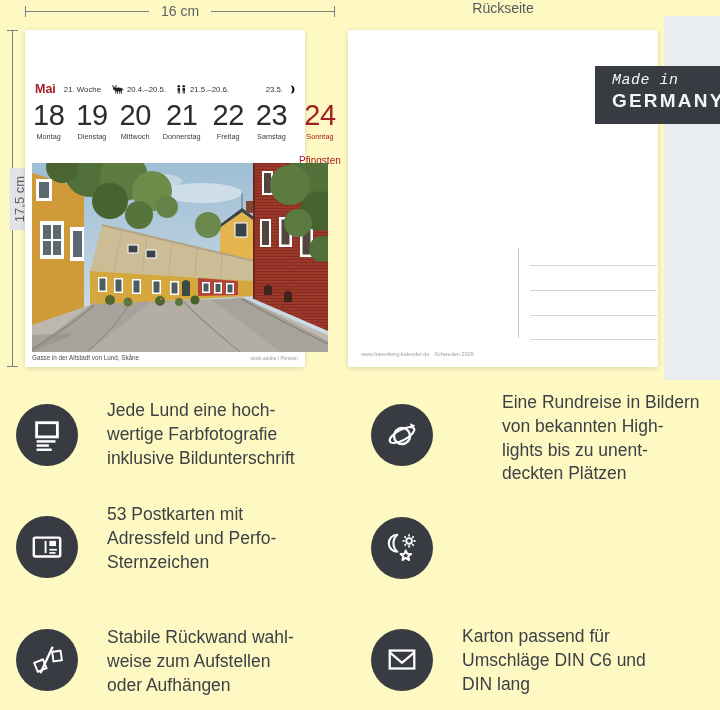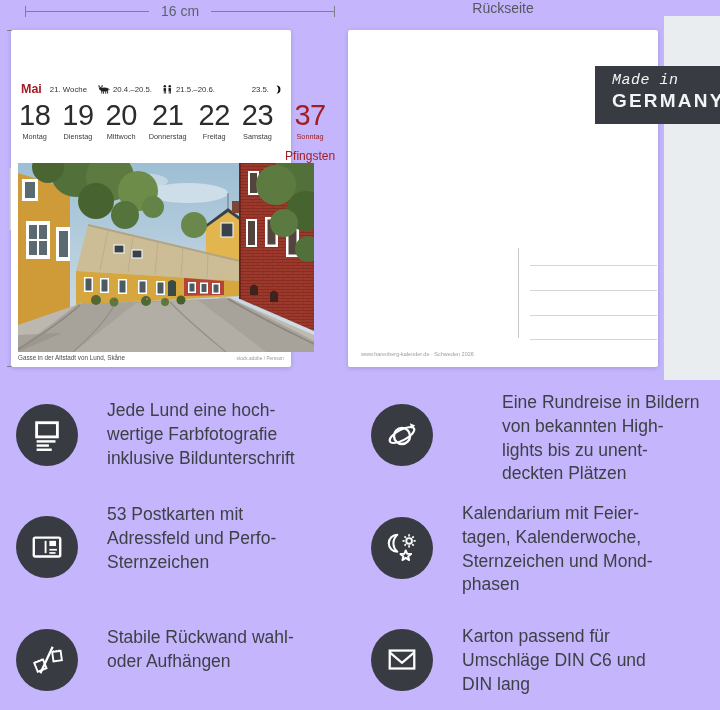--- a/index.html
+++ b/index.html
@@ -1,48 +1,48 @@
 <!DOCTYPE html>
 <html><head>
 <meta charset="utf-8">
 <style>
   html,body{margin:0;padding:0;}
-  #app{position:relative;width:720px;height:710px;background:#c4b5fd;
+  #app{position:relative;width:720px;height:710px;background:#fef9c3;
        font-family:"Liberation Sans",sans-serif;overflow:hidden;}
   .lightstrip{position:absolute;left:664px;top:16px;width:56px;height:364px;background:#eaedef;}
   .card{position:absolute;background:#ffffff;border-radius:2px;
         box-shadow:0 1px 5px rgba(0,0,0,.16);z-index:1;}
   
   .h-measure{position:absolute;left:25px;top:3px;width:310px;height:16px;
              display:flex;align-items:center;color:#5d6267;font-size:14px;}
   .h-measure .line{flex:1;height:0;border-top:1px solid #7c8187;}
   .h-measure .tick{width:1px;height:11px;background:#7c8187;}
   .h-measure .lbl{padding:0 12px;white-space:nowrap;}
   .v-measure{position:absolute;left:4px;top:30px;width:16px;height:337px;}
   .v-measure .line{position:absolute;left:8px;top:0;bottom:0;width:0;border-left:1px solid #7c8187;}
   .v-measure .tick{position:absolute;left:3px;width:11px;height:1px;background:#7c8187;}
   .v-measure .lbl{position:absolute;left:-16px;top:50%;transform:translate(0,-50%) rotate(-90deg);
                   background:#e0e4e7;color:#5d6267;font-size:13px;padding:2px 8px;white-space:nowrap;}
   .back-label{position:absolute;left:348px;top:0;width:310px;text-align:center;
               color:#54585d;font-size:14px;}
   
-  #front-card{left:11px;top:30px;width:280px;height:337px;}
+  #front-card{left:25px;top:30px;width:280px;height:337px;}
   .cal-head{position:absolute;left:10px;right:10px;top:52px;display:flex;
             align-items:center;font-size:7.8px;color:#333;}
   .cal-head .month{color:#a21e23;font-weight:bold;font-size:12.5px;margin-right:8px;}
   .cal-head .zod{display:flex;align-items:center;margin-left:10px;}
   .cal-head .zod svg{margin-right:3px;}
   .cal-head .moonwrap{margin-left:auto;display:flex;align-items:center;}
   .cal-head .moonwrap svg{margin-left:3px;}
   .days{position:absolute;left:8px;top:70px;width:294px;display:grid;
         grid-template-columns:repeat(7,1fr);text-align:center;gap:12px;}
   .day .num{font-size:29px;line-height:30px;font-weight:500;color:#2c2c2c;letter-spacing:-0.5px;}
   .day .nm{font-size:7.3px;color:#3a3a3a;margin-top:2px;}
   .day.sun .num,.day.sun .nm,.day.sun .extra{color:#a21e23;}
-  .day .extra{font-size:12px;margin-top:8px;}
+  .day .extra{font-size:10px;margin-top:14px;}
   .photo{position:absolute;left:7px;top:133px;width:296px;height:189px;overflow:hidden;}
   .cap-row{position:absolute;left:7px;right:7px;top:324px;display:flex;
            justify-content:space-between;align-items:baseline;}
   .cap{font-size:6.3px;color:#4c4c4c;}
   .credit{font-size:4.8px;color:#9a9a9a;}
   
   #back-card{left:348px;top:30px;width:310px;height:337px;}
   .divider-v{position:absolute;left:170px;top:218px;width:1px;height:90px;background:#c6c9cc;}
   .addr-line{position:absolute;left:182px;width:127px;height:1px;background:#d2d5d8;}
   .back-footer{position:absolute;left:13px;top:321px;font-size:5.5px;color:#9aa0a4;}
@@ -137,21 +137,21 @@
       </div>
       <div class="day">
         <div class="num">22</div>
         <div class="nm">Freitag</div>
       </div>
       <div class="day">
         <div class="num">23</div>
         <div class="nm">Samstag</div>
       </div>
       <div class="day sun">
-        <div class="num">37</div>
+        <div class="num">24</div>
         <div class="nm">Sonntag</div>
         <div class="extra">Pfingsten</div>
       </div>
     </div>
 
     <div class="photo">
       <svg width="296" height="189" viewBox="0 0 296 189">
         <defs>
           <linearGradient id="skyg" x1="0" y1="0" x2="0" y2="1">
             <stop offset="0" stop-color="#9dbed4"></stop>
@@ -360,26 +360,20 @@
           <line x1="18.5" y1="10.5" x2="20.8" y2="10.5"></line>
             <line x1="30.2" y1="10.5" x2="32.5" y2="10.5"></line>
           <line x1="20.6" y1="5.6" x2="22.2" y2="7.2"></line>
             <line x1="28.8" y1="13.8" x2="30.4" y2="15.4"></line>
           <line x1="30.4" y1="5.6" x2="28.8" y2="7.2"></line>
             <line x1="22.2" y1="13.8" x2="20.6" y2="15.4"></line>
         </g>
         <polygon points="22,20.5 23.6,24.2 27.7,24.4 24.5,26.9 25.6,30.8 22,28.5 18.4,30.8 19.5,26.9 16.3,24.4 20.4,24.2" fill="none" stroke="#fff" stroke-width="2" stroke-linejoin="round"></polygon>
       </svg>
     </div>
-    <div class="fe-text">
-      <div>Kalendarium mit Feier-</div>
-      <div>tagen, Kalenderwoche,</div>
-      <div>Sternzeichen und Mond-</div>
-      <div>phasen</div>
-    </div>
   </div>
 
   <div class="feature" style="left:16px;top:626px;">
     <div class="fe-icon" style="margin-top:3px;">
       <svg width="34" height="34" viewBox="0 0 36 36">
         <line x1="24" y1="4" x2="11" y2="32" stroke="#fff" stroke-width="2.4"></line>
         <g transform="rotate(-8 28 13)">
           <rect x="24" y="9" width="9" height="10" fill="none" stroke="#fff" stroke-width="2"></rect>
           <line x1="25.5" y1="7.5" x2="25.5" y2="9" stroke="#fff" stroke-width="1.4"></line>
           <line x1="28.5" y1="7.5" x2="28.5" y2="9" stroke="#fff" stroke-width="1.4"></line>
@@ -388,20 +382,21 @@
         <g transform="rotate(-22 11 24)">
           <rect x="6" y="19" width="10" height="10" fill="none" stroke="#fff" stroke-width="2"></rect>
           <line x1="7.6" y1="17.5" x2="7.6" y2="19" stroke="#fff" stroke-width="1.4"></line>
           <line x1="11" y1="17.5" x2="11" y2="19" stroke="#fff" stroke-width="1.4"></line>
           <line x1="14.4" y1="17.5" x2="14.4" y2="19" stroke="#fff" stroke-width="1.4"></line>
         </g>
       </svg>
     </div>
     <div class="fe-text">
       <div>Stabile Rückwand wahl-</div>
+      <div>weise zum Aufstellen</div>
       <div>oder Aufhängen</div>
     </div>
   </div>
 
   <div class="feature" style="left:371px;top:625px;">
     <div class="fe-icon" style="margin-top:4px;">
       <svg width="34" height="34" viewBox="0 0 36 36">
         <rect x="5" y="8" width="26" height="19" fill="none" stroke="#fff" stroke-width="2.4"></rect>
         <polyline points="5,10 18,21 31,10" fill="none" stroke="#fff" stroke-width="2.4"></polyline>
       </svg>

